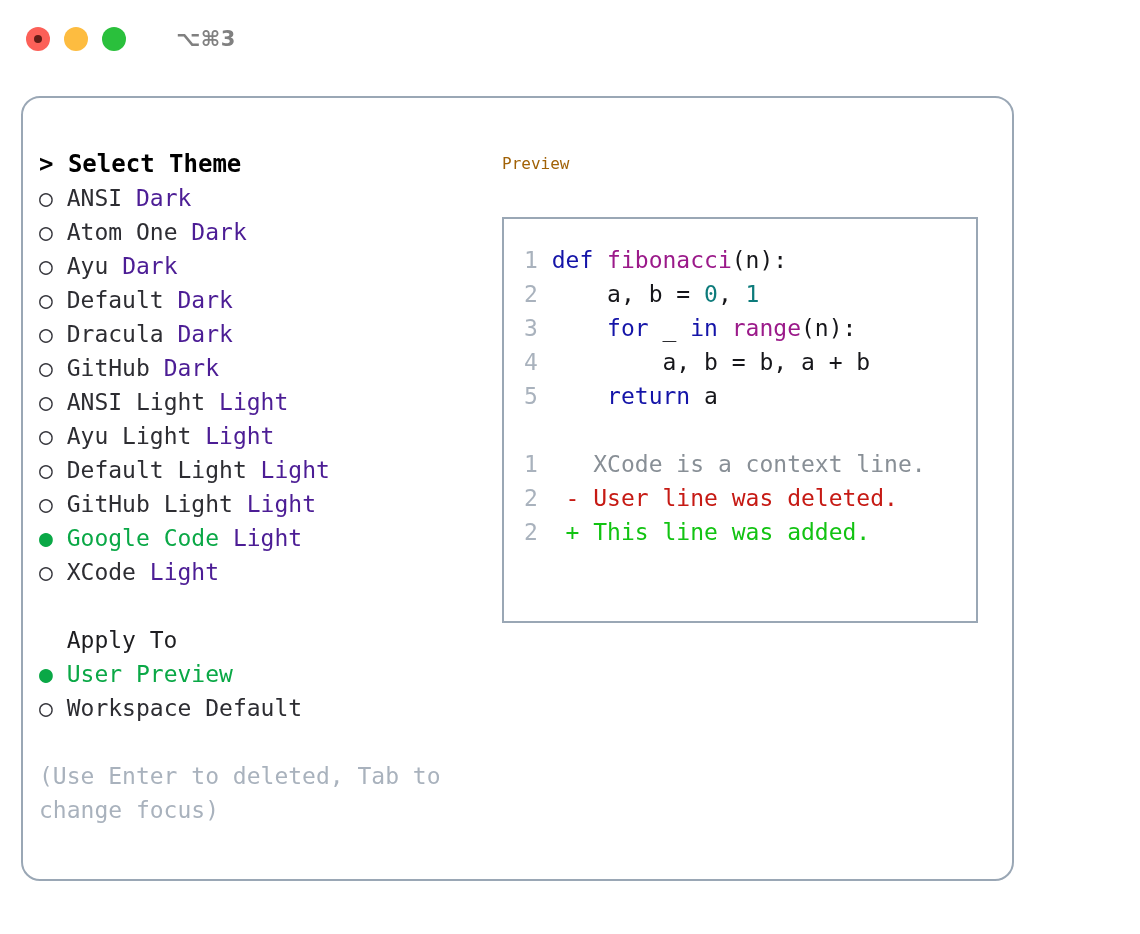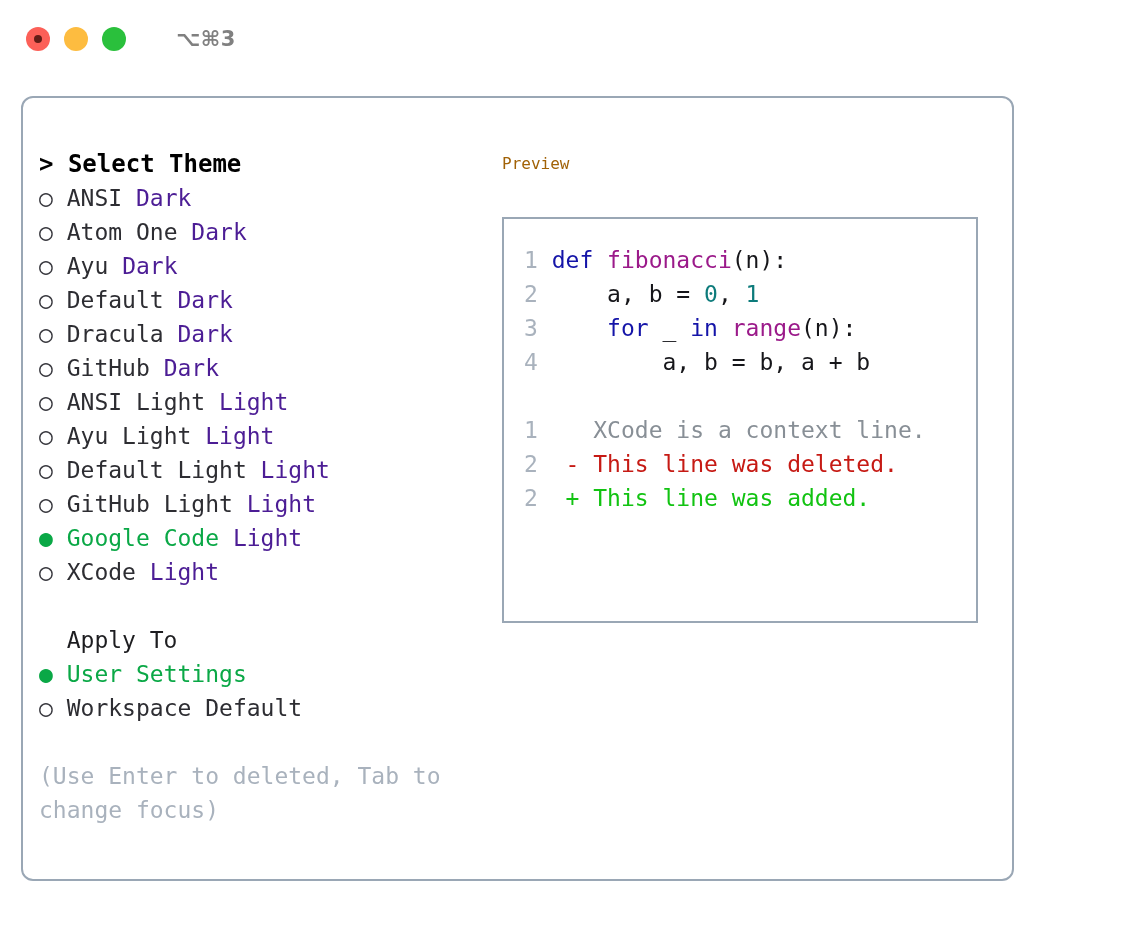--- a/index.html
+++ b/index.html
@@ -64,21 +64,21 @@
   }
 
   
   #panel {
     position: absolute;
     left: 21px;
     top: 96px;
     width: 993px;
     height: 785px;
     border: 2px solid #9aa7b5;
-    border-radius: 12px;
+    border-radius: 19px;
     box-sizing: border-box;
     background: #ffffff;
   }
 
   
   #cols {
     position: absolute;
     left: 0; top: 0;
     width: 100%; height: 100%;
   }
@@ -195,40 +195,41 @@
             <div class="opt-row"><span class="bullet">○</span> <span class="opt-label">ANSI Light</span> <span class="opt-kind">Light</span></div>
             <div class="opt-row"><span class="bullet">○</span> <span class="opt-label">Ayu Light</span> <span class="opt-kind">Light</span></div>
             <div class="opt-row"><span class="bullet">○</span> <span class="opt-label">Default Light</span> <span class="opt-kind">Light</span></div>
             <div class="opt-row"><span class="bullet">○</span> <span class="opt-label">GitHub Light</span> <span class="opt-kind">Light</span></div>
             <div class="opt-row"><span class="bullet sel">●</span> <span class="opt-label sel">Google Code</span> <span class="opt-kind">Light</span></div>
             <div class="opt-row"><span class="bullet">○</span> <span class="opt-label">XCode</span> <span class="opt-kind">Light</span></div>
           </div>
 
         <div id="apply-header">  Apply To</div>
         <div id="apply-list">
-            <div class="opt-row"><span class="bullet sel">●</span> <span class="opt-label sel">User Settings</span></div>
+            <div class="opt-row"><span class="bullet sel">●</span> <span class="opt-label sel">User Preview</span></div>
             <div class="opt-row"><span class="bullet">○</span> <span class="opt-label">Workspace Default</span></div>
           </div>
 
         <div id="hint">(Use Enter to deleted, Tab to change focus)</div>
       </div>
 
       <div id="right">
         <div id="preview-title">Preview</div>
         <div id="preview-box">
           <div id="code-block">
               <div class="code-line"><span class="ln">1</span> <span class="kw">def </span><span class="fn">fibonacci</span><span class="plain">(n):</span></div>
               <div class="code-line"><span class="ln">2</span> <span class="plain">    a, b = </span><span class="num">0</span><span class="plain">, </span><span class="num">1</span></div>
               <div class="code-line"><span class="ln">3</span> <span class="plain">    </span><span class="kw">for</span><span class="plain"> _ </span><span class="kw">in</span><span class="plain"> </span><span class="fn">range</span><span class="plain">(n):</span></div>
               <div class="code-line"><span class="ln">4</span> <span class="plain">        a, b = b, a + b</span></div>
+              <div class="code-line"><span class="ln">5</span> <span class="plain">    </span><span class="kw">return</span><span class="plain"> a</span></div>
             </div>
           <div class="gap"></div>
           <div id="diff-block">
               <div class="code-line"><span class="ln">1</span>  <span class="ctx">  </span><span class="ctx">XCode is a context line.</span></div>
-              <div class="code-line"><span class="ln">2</span>  <span class="del">- </span><span class="del">This line was deleted.</span></div>
+              <div class="code-line"><span class="ln">2</span>  <span class="del">- </span><span class="del">User line was deleted.</span></div>
               <div class="code-line"><span class="ln">2</span>  <span class="add">+ </span><span class="add">This line was added.</span></div>
             </div>
         </div>
       </div>
 
     </div>
   </div>
 </div>
 
 </body></html>

